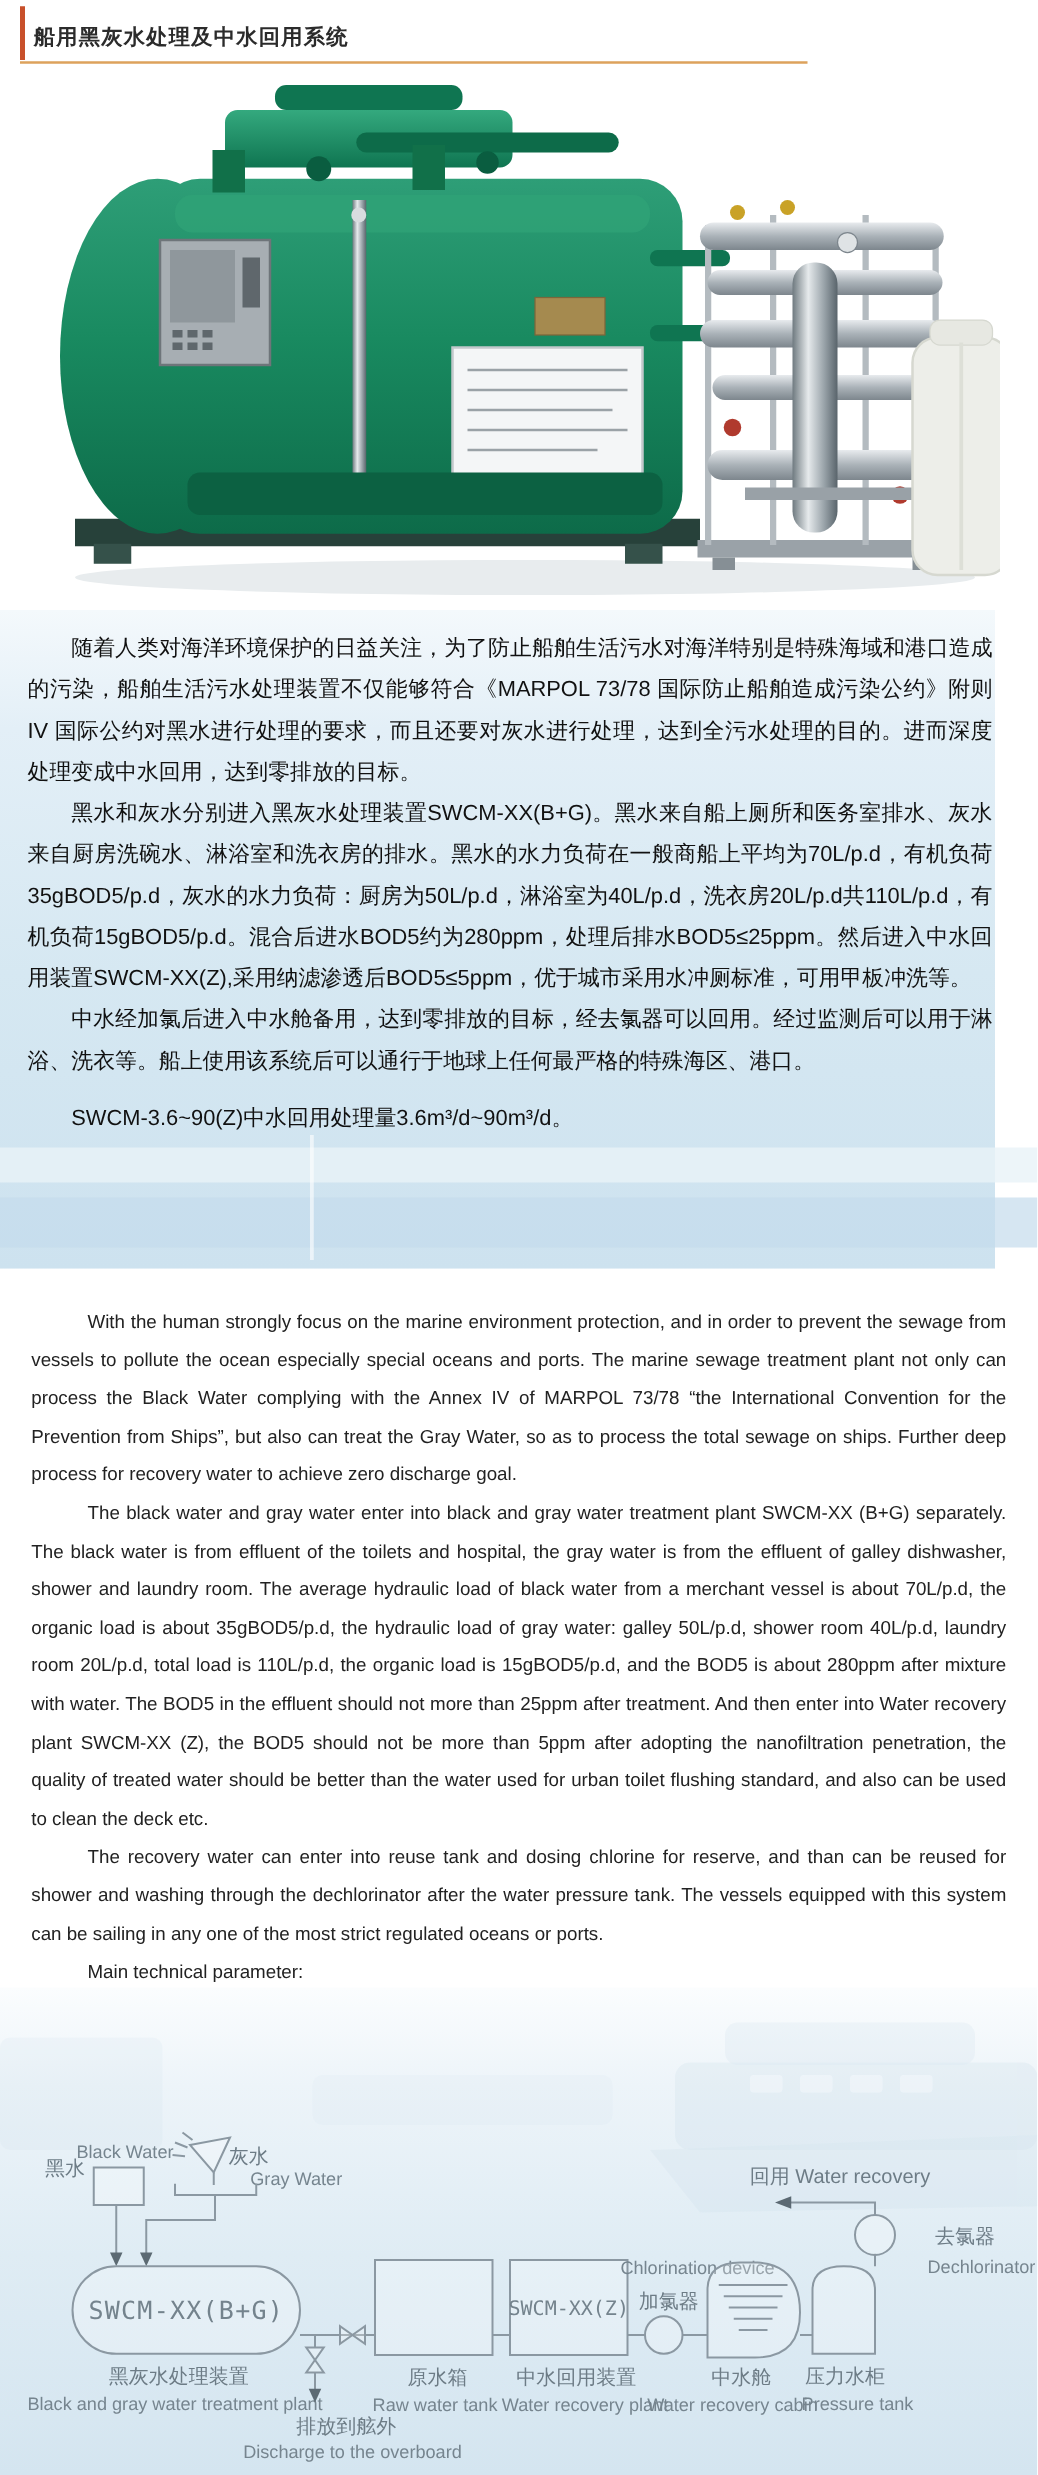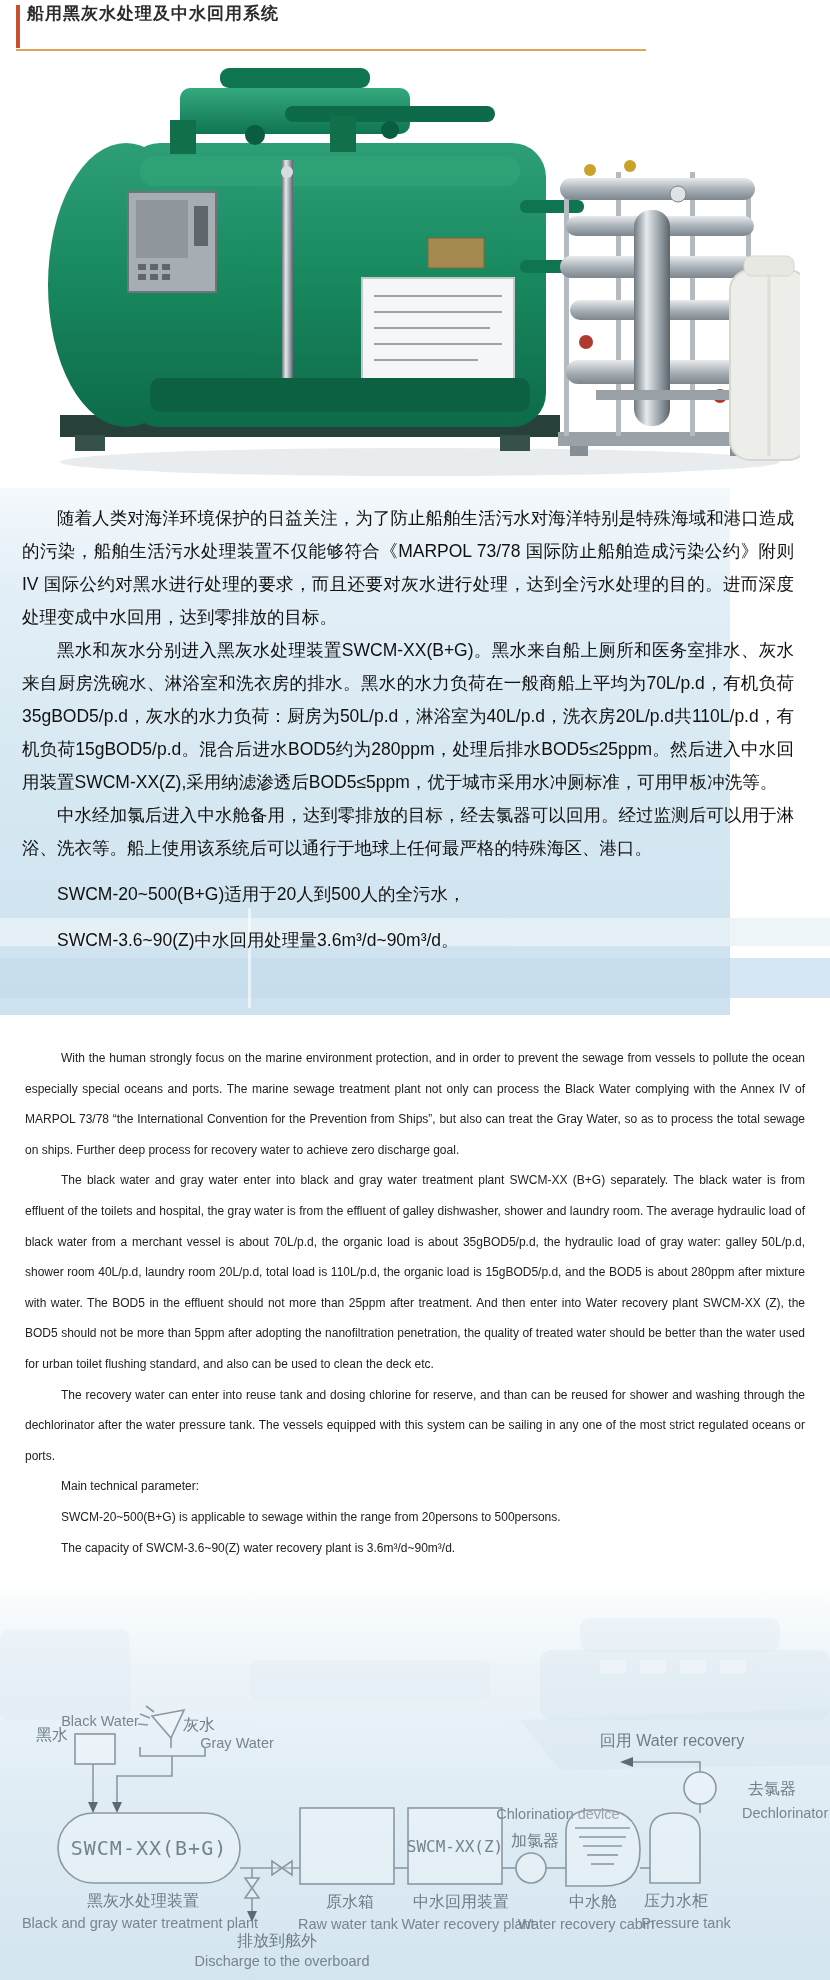--- a/index.html
+++ b/index.html
@@ -2,40 +2,40 @@
 <html><head>
 <meta charset="utf-8">
 <style>
   html,body{margin:0;padding:0;background:#ffffff;}
   .page{position:relative;width:830px;height:1980px;background:#ffffff;overflow:hidden;
         font-family:"Liberation Sans","DejaVu Sans",sans-serif;color:#1a1a1a;}
 
   
   .header{position:absolute;left:0;top:0;width:830px;height:55px;background:#fff;}
   .header .bar{position:absolute;left:16px;top:5px;width:4px;height:43px;background:#c8502b;}
-  .title-zh{position:absolute;left:27px;top:2px;font-size:17px;font-weight:bold;color:#2b2b2b;letter-spacing:1px;}
+  .title-zh{position:absolute;left:27px;top:18px;font-size:17px;font-weight:bold;color:#2b2b2b;letter-spacing:1px;}
   .title-en{position:absolute;left:27px;top:26px;font-size:15px;font-weight:bold;color:#2e2e2e;}
   .header .underline{position:absolute;left:16px;top:49px;width:630px;height:2px;background:#dda25c;}
 
   
   .photo{position:absolute;left:30px;top:60px;width:770px;height:424px;}
 
   
-  .zh-section{position:absolute;left:0;top:488px;width:730px;height:527px;
+  .zh-section{position:absolute;left:0;top:488px;width:796px;height:527px;
       background:linear-gradient(180deg,#f4f9fc 0%,#e3eff7 18%,#d6e8f2 55%,#cde2ef 100%);}
   .zh-band1{position:absolute;left:0;top:430px;width:830px;height:28px;background:#e9f3f8;opacity:.8;}
   .zh-band2{position:absolute;left:0;top:470px;width:830px;height:40px;background:#c4dcec;opacity:.7;}
   .zh-vline{position:absolute;left:248px;top:420px;width:3px;height:100px;background:rgba(255,255,255,.6);}
   .zh-text{position:absolute;left:22px;top:14px;width:772px;font-size:17.5px;line-height:33px;
       text-align:justify;color:#111;}
   .zh-text p{margin:0;text-indent:2em;}
   .zh-text p.spaced{margin-top:13px;}
 
   .en-section{position:absolute;left:0;top:1015px;width:830px;height:575px;background:#ffffff;}
-  .en-text{position:absolute;left:25px;top:28px;width:780px;font-size:12px;line-height:30.6px;
+  .en-text{position:absolute;left:25px;top:28px;width:780px;font-size:15px;line-height:30.6px;
       text-align:justify;color:#222;}
   .en-text p{margin:0;text-indent:3em;}
 
   
   .diagram-section{position:absolute;left:0;top:1590px;width:830px;height:390px;
       background:linear-gradient(180deg,#fbfdfe 0%,#edf4f9 20%,#dfecf4 55%,#d4e5f0 100%);}
   .diagram-heading{position:absolute;left:43px;top:73px;font-size:17px;font-weight:bold;color:#15579f;letter-spacing:.5px;}
   .bg-art{position:absolute;left:0;top:0;width:830px;height:390px;opacity:.35;}
   .flow{position:absolute;left:0;top:110px;width:830px;height:280px;}
 
@@ -161,21 +161,20 @@
   </div>
 
   <div class="zh-section">
     <div class="zh-band1"></div>
     <div class="zh-band2"></div>
     <div class="zh-vline"></div>
     <div class="zh-text">
       <p>随着人类对海洋环境保护的日益关注，为了防止船舶生活污水对海洋特别是特殊海域和港口造成的污染，船舶生活污水处理装置不仅能够符合《MARPOL 73/78 国际防止船舶造成污染公约》附则IV 国际公约对黑水进行处理的要求，而且还要对灰水进行处理，达到全污水处理的目的。进而深度处理变成中水回用，达到零排放的目标。</p>
       <p>黑水和灰水分别进入黑灰水处理装置SWCM-XX(B+G)。黑水来自船上厕所和医务室排水、灰水来自厨房洗碗水、淋浴室和洗衣房的排水。黑水的水力负荷在一般商船上平均为70L/p.d，有机负荷35gBOD5/p.d，灰水的水力负荷：厨房为50L/p.d，淋浴室为40L/p.d，洗衣房20L/p.d共110L/p.d，有机负荷15gBOD5/p.d。混合后进水BOD5约为280ppm，处理后排水BOD5≤25ppm。然后进入中水回用装置SWCM-XX(Z),采用纳滤渗透后BOD5≤5ppm，优于城市采用水冲厕标准，可用甲板冲洗等。</p>
       <p>中水经加氯后进入中水舱备用，达到零排放的目标，经去氯器可以回用。经过监测后可以用于淋浴、洗衣等。船上使用该系统后可以通行于地球上任何最严格的特殊海区、港口。</p>
-      <p class="spaced">SWCM-20~500(B+G)适用于20人到500人的全污水，</p>
       <p class="spaced">SWCM-3.6~90(Z)中水回用处理量3.6m³/d~90m³/d。</p>
     </div>
   </div>
 
   <div class="en-section">
     <div class="en-text">
       <p>With the human strongly focus on the marine environment protection, and in order to prevent the sewage from vessels to pollute the ocean especially special oceans and ports. The marine sewage treatment plant not only can process the Black Water complying with the Annex IV of MARPOL 73/78 “the International Convention for the Prevention from Ships”, but also can treat the Gray Water, so as to process the total sewage on ships. Further deep process for recovery water to achieve zero discharge goal.</p>
       <p>The black water and gray water enter into black and gray water treatment plant SWCM-XX (B+G) separately. The black water is from effluent of the toilets and hospital, the gray water is from the effluent of galley dishwasher, shower and laundry room. The average hydraulic load of black water from a merchant vessel is about 70L/p.d, the organic load is about 35gBOD5/p.d, the hydraulic load of gray water: galley 50L/p.d, shower room 40L/p.d, laundry room 20L/p.d, total load is 110L/p.d, the organic load is 15gBOD5/p.d, and the BOD5 is about 280ppm after mixture with water. The BOD5 in the effluent should not more than 25ppm after treatment. And then enter into Water recovery plant SWCM-XX (Z), the BOD5 should not be more than 5ppm after adopting the nanofiltration penetration, the quality of treated water should be better than the water used for urban toilet flushing standard, and also can be used to clean the deck etc.</p>
       <p>The recovery water can enter into reuse tank and dosing chlorine for reserve, and than can be reused for shower and washing through the dechlorinator after the water pressure tank. The vessels equipped with this system can be sailing in any one of the most strict regulated oceans or ports.</p>
       <p>Main technical parameter:</p>

